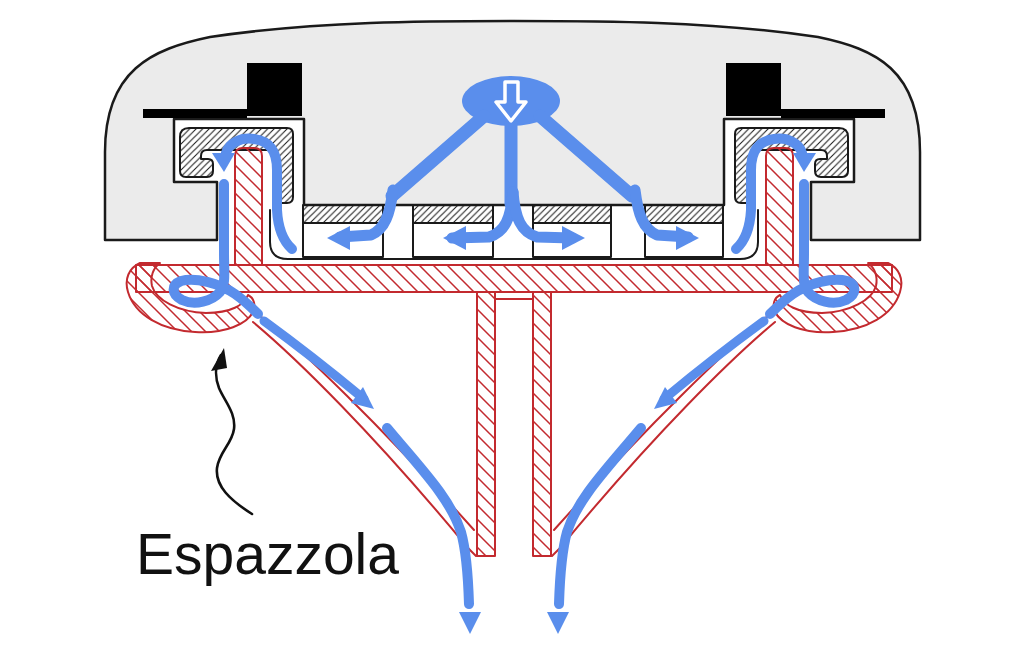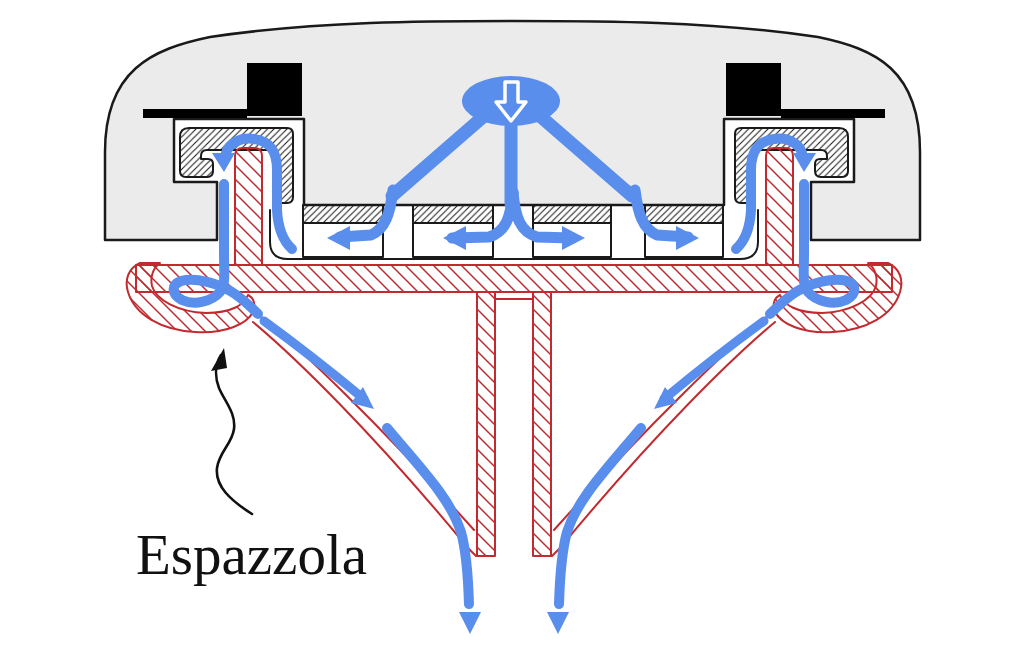--- a/index.html
+++ b/index.html
@@ -1,17 +1,17 @@
 <!DOCTYPE html>
 <html><head>
 <meta charset="utf-8">
 <style>
   html,body{margin:0;padding:0;background:#fff;}
   .stage{position:relative;width:980px;height:647px;background:#4d7c0f;overflow:hidden;
-         font-family:Liberation Serif, serif;}
+         font-family:Liberation Sans, sans-serif;}
   svg{display:block;}
   .body-fill{fill:#ebebeb;stroke:#1a1a1a;stroke-width:2.5;stroke-linejoin:round;}
   .blackpart{fill:#000000;stroke:none;}
   .kpart{fill:url(#hatchK);stroke:#1a1a1a;stroke-width:2;stroke-linejoin:round;}
   .whitebox{fill:#ffffff;stroke:#1a1a1a;stroke-width:2;stroke-linejoin:round;}
   .kline{fill:none;stroke:#1a1a1a;stroke-width:2;stroke-linejoin:round;stroke-linecap:round;}
   .rpart{fill:url(#hatchR);stroke:#c32a2f;stroke-width:2;stroke-linejoin:round;}
   .rline{fill:none;stroke:#c32a2f;stroke-width:2;stroke-linejoin:round;stroke-linecap:round;}
   .rcore{fill:#ffffff;stroke:#c32a2f;stroke-width:2;stroke-linejoin:round;}
   .wflow{fill:none;stroke:#5a8eec;stroke-linecap:round;stroke-linejoin:round;}

